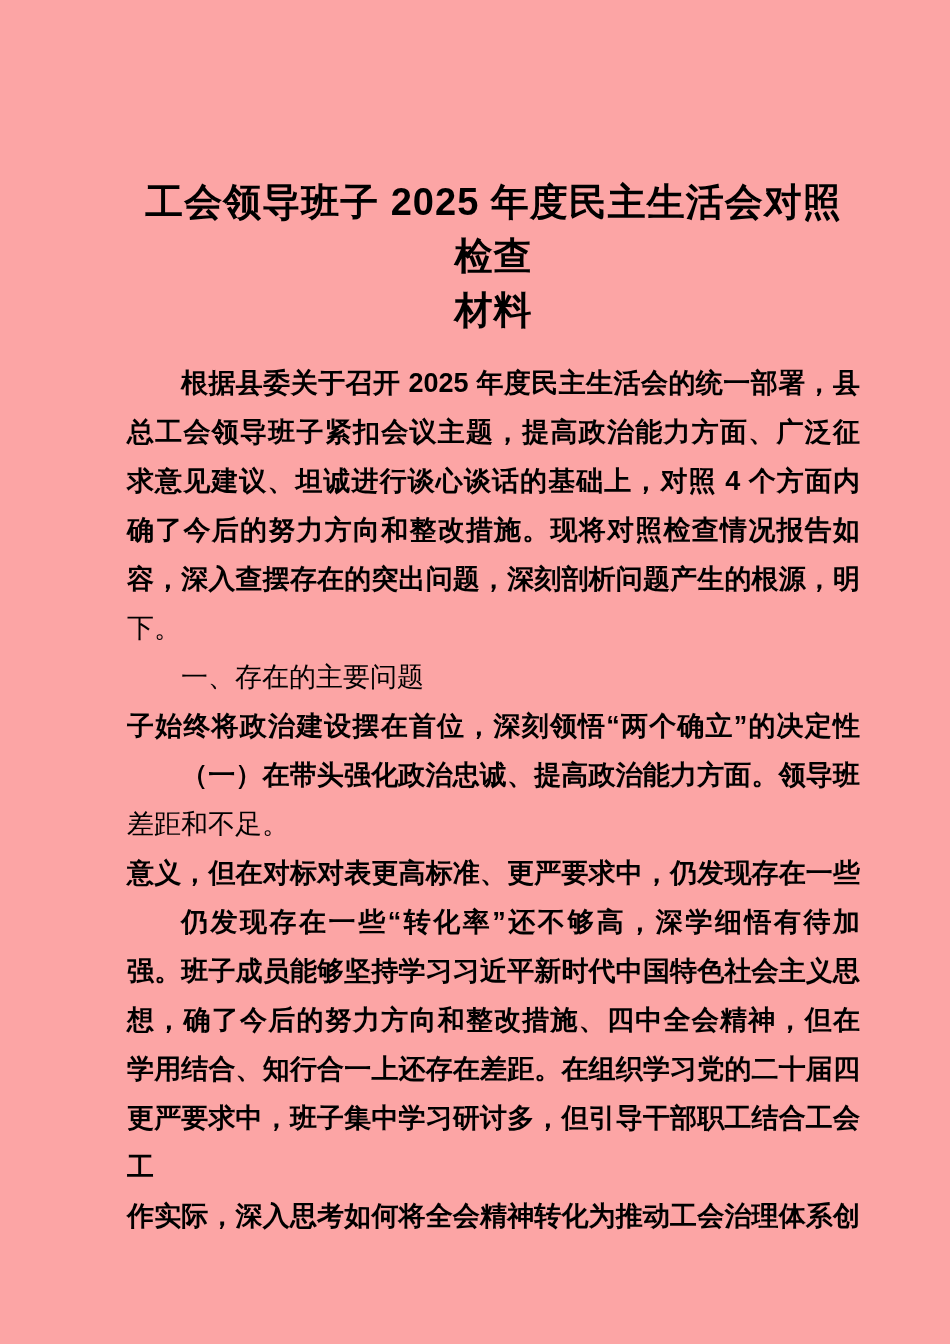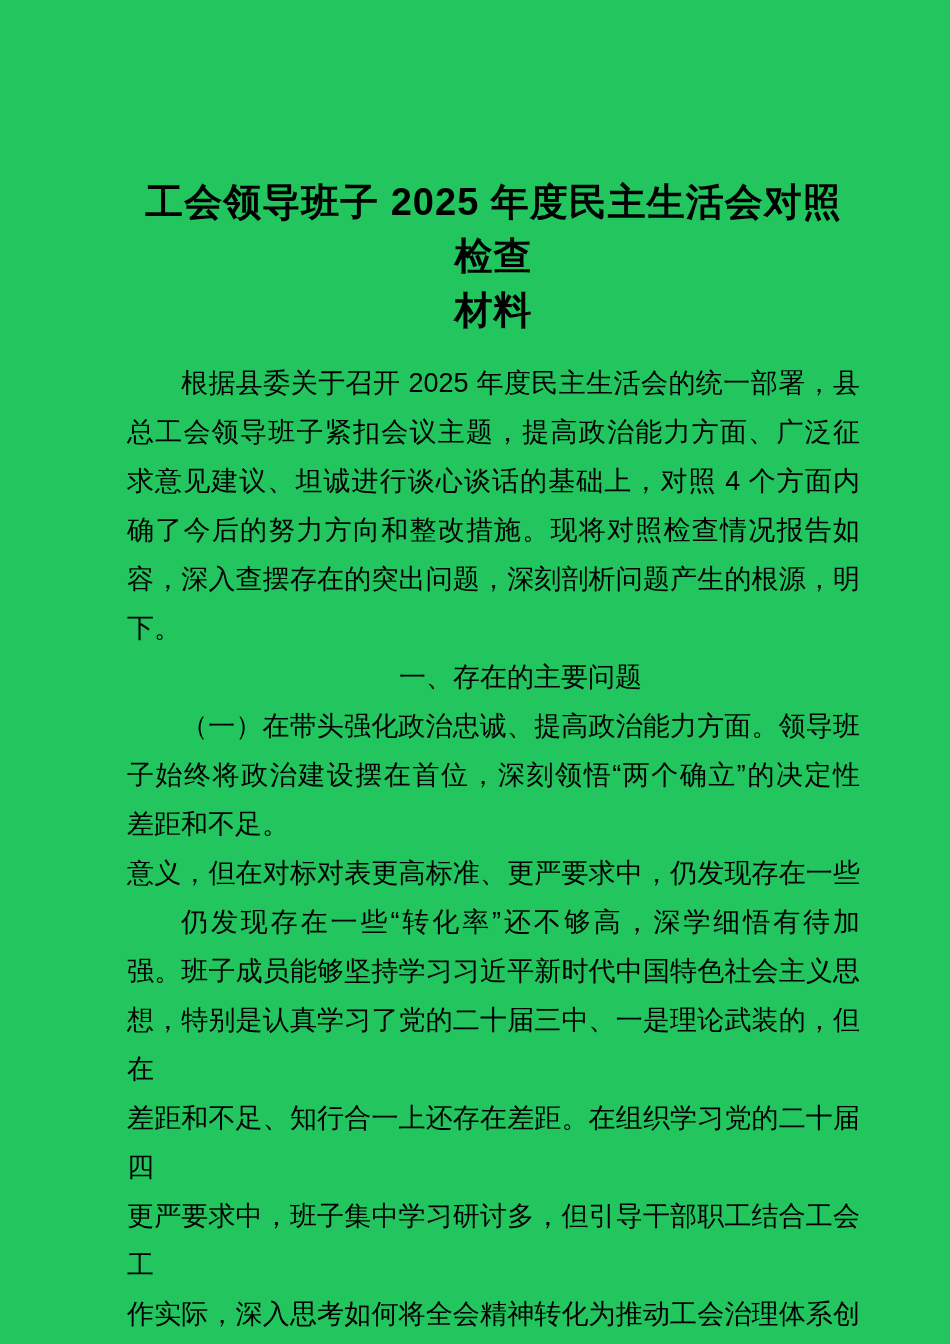--- a/index.html
+++ b/index.html
@@ -10,21 +10,21 @@
   body {
     width: 950px;
     height: 1344px;
     font-family: "Liberation Sans", "DejaVu Sans", sans-serif;
     color: #000000;
   }
   .page {
     box-sizing: border-box;
     width: 950px;
     height: 1344px;
-    background: #22c55e;
+    background: #fca5a5;
     padding: 175px 90px 0 127px;
     overflow: hidden;
   }
   .doc-title {
     font-size: 38px;
     font-weight: bold;
     line-height: 54px;
     text-align: center;
     letter-spacing: 1px;
     margin: 0 0 22px 0;
@@ -32,26 +32,26 @@
   .doc-body {
     font-size: 27px;
     line-height: 49px;
   }
   .para { margin: 0; }
   .line {
     min-height: 49px;
   }
   .line.first {
     text-indent: 2em;
-    text-align: center;
   }
   .line.just {
     text-align: justify;
     text-align-last: justify;
     text-justify: inter-character;
+    font-weight: bold;
   }
 </style>
 </head>
 <body>
 
 <div class="page">
   <div class="doc-title">
     <div class="title-line">工会领导班子 2025 年度民主生活会对照检查</div>
     <div class="title-line">材料</div>
   </div>
@@ -61,27 +61,27 @@
         <div class="line just">总工会领导班子紧扣会议主题，提高政治能力方面、广泛征</div>
         <div class="line just">求意见建议、坦诚进行谈心谈话的基础上，对照 4 个方面内</div>
         <div class="line just">确了今后的努力方向和整改措施。现将对照检查情况报告如</div>
         <div class="line just">容，深入查摆存在的突出问题，深刻剖析问题产生的根源，明</div>
         <div class="line">下。</div>
       </div>
       <div class="para heading">
         <div class="line first">一、存在的主要问题</div>
       </div>
       <div class="para body">
+        <div class="line just">子始终将政治建设摆在首位，深刻领悟“两个确立”的决定性</div>
         <div class="line first just">（一）在带头强化政治忠诚、提高政治能力方面。领导班</div>
-        <div class="line just">子始终将政治建设摆在首位，深刻领悟“两个确立”的决定性</div>
         <div class="line">差距和不足。</div>
         <div class="line just">意义，但在对标对表更高标准、更严要求中，仍发现存在一些</div>
       </div>
       <div class="para body">
         <div class="line first just">仍发现存在一些“转化率”还不够高，深学细悟有待加</div>
         <div class="line just">强。班子成员能够坚持学习习近平新时代中国特色社会主义思</div>
-        <div class="line just">想，特别是认真学习了党的二十届三中、一是理论武装的，但在</div>
-        <div class="line just">差距和不足、知行合一上还存在差距。在组织学习党的二十届四</div>
+        <div class="line just">想，确了今后的努力方向和整改措施、四中全会精神，但在</div>
+        <div class="line just">学用结合、知行合一上还存在差距。在组织学习党的二十届四</div>
         <div class="line just">更严要求中，班子集中学习研讨多，但引导干部职工结合工会工</div>
         <div class="line just">作实际，深入思考如何将全会精神转化为推动工会治理体系创</div>
       </div>
     </div>
 </div>
 
 </body></html>

